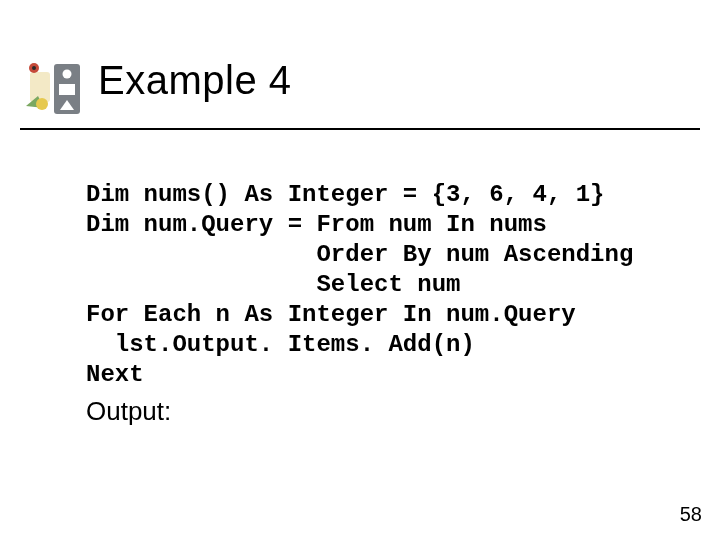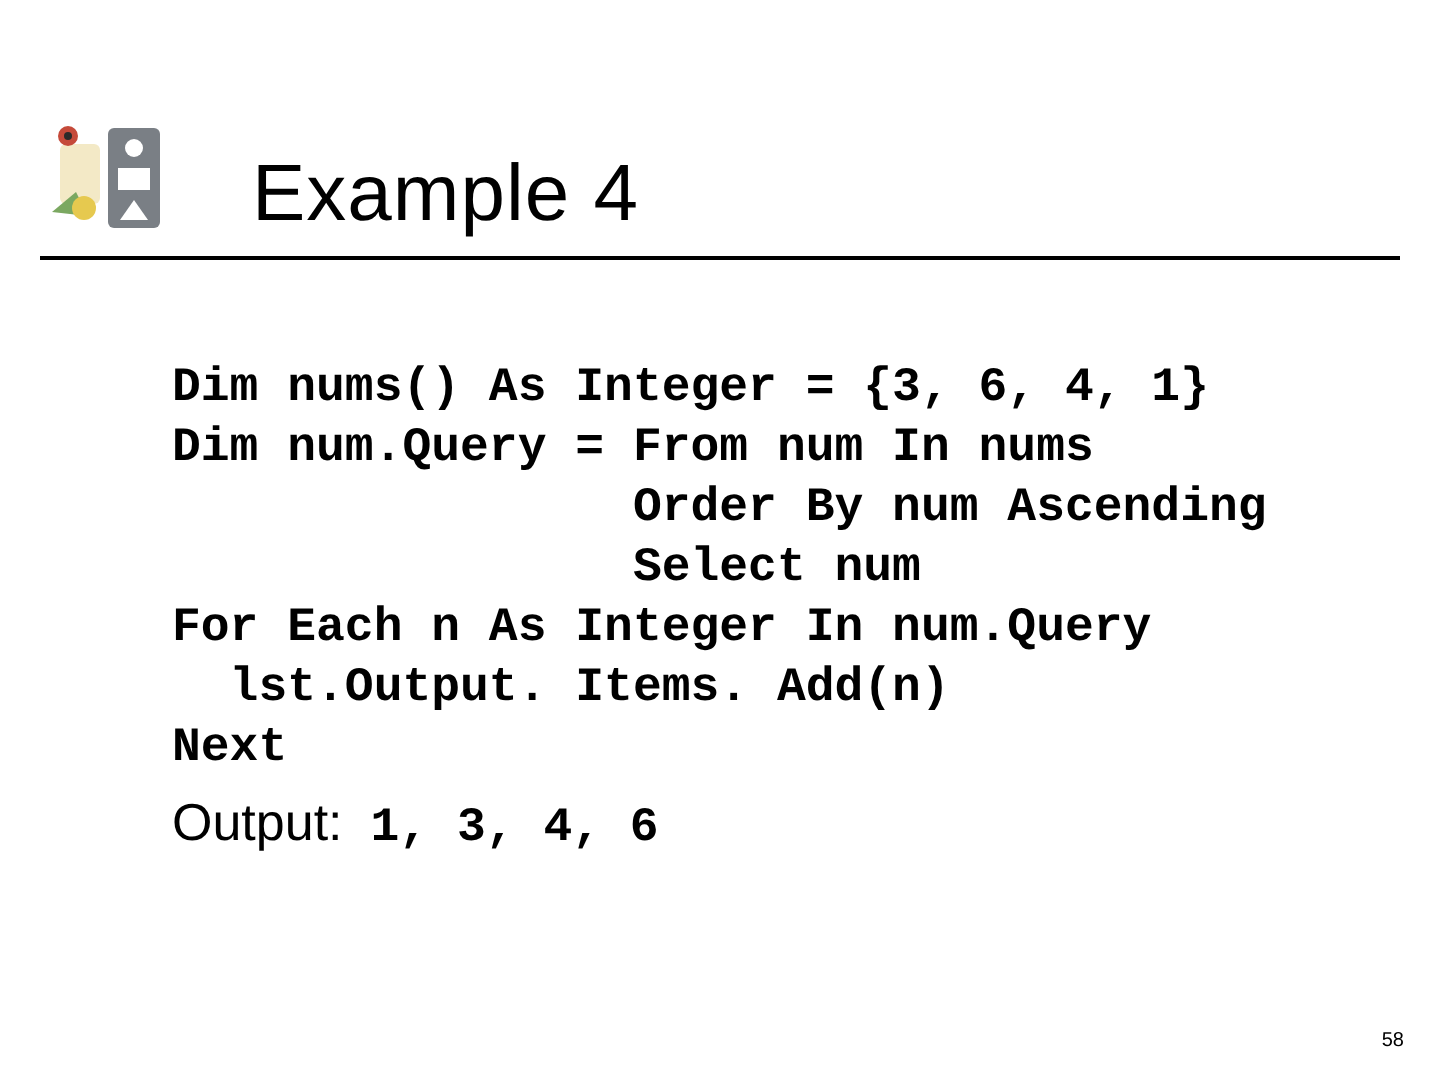--- a/index.html
+++ b/index.html
@@ -18,22 +18,20 @@
     width: 720px;
     height: 540px;
     box-sizing: border-box;
   }
   .header {
     position: absolute;
     top: 58px;
     left: 20px;
     right: 20px;
     display: flex;
-    align-items: flex-end;
-    gap: 28px;
   }
   .logo {
     width: 64px;
     height: 62px;
     margin-right: 14px;
     position: relative;
     flex: 0 0 auto;
   }
   .logo svg { display: block; }
   .title {
@@ -76,21 +74,21 @@
   }
   .output-value {
     font-family: "Courier New", Courier, monospace;
     font-size: 24px;
     font-weight: bold;
   }
   .pagenum {
     position: absolute;
     right: 18px;
     bottom: 14px;
-    font-size: 10px;
+    font-size: 20px;
     color: #000;
   }
 </style>
 </head>
 <body>
 
 <div class="slide">
 
   <div class="header">
     <div class="logo">
@@ -115,18 +113,17 @@
   <pre class="code">Dim nums() As Integer = {3, 6, 4, 1}
 Dim num.Query = From num In nums
                 Order By num Ascending
                 Select num
 For Each n As Integer In num.Query
   lst.Output. Items. Add(n)
 Next</pre>
 
   <div class="output-line">
     <span class="output-label">Output:</span>
-    <span class="output-value">1, 3, 4, 6</span>
   </div>
 
   <div class="pagenum">58</div>
 
 </div>
 
 </body></html>

